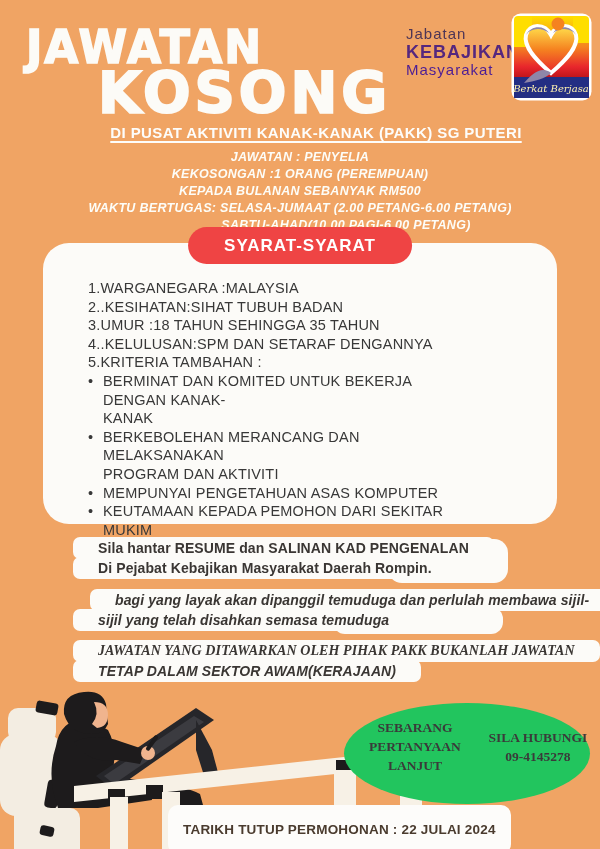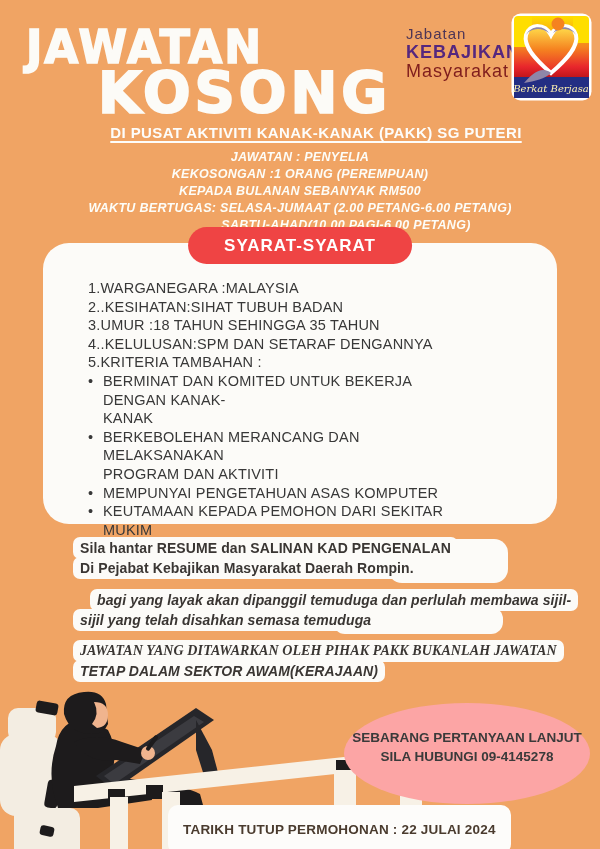--- a/index.html
+++ b/index.html
@@ -22,21 +22,21 @@
     font-size:56px;font-weight:900;color:#FCFBF7;
     letter-spacing:4px;-webkit-text-stroke:2px #FCFBF7;
     transform:scaleY(1.02);transform-origin:left top;
   }
   .org{
     position:absolute;left:406px;top:26px;width:112px;line-height:1.1;
     color:#5A2D84;letter-spacing:1px;
   }
   .org .o1{font-size:15px;color:#4E3556;}
   .org .o2{font-size:18px;font-weight:bold;color:#55277E;}
-  .org .o3{font-size:18px;color:#7f1d1d;}
+  .org .o3{font-size:15px;color:#4c1d95;}
   .logo{position:absolute;left:511px;top:13px;width:81px;height:88px;}
   .subtitle{
     position:absolute;left:16px;top:124px;width:600px;text-align:center;
     font-size:15px;font-weight:bold;color:#FDFDFB;letter-spacing:.4px;
     text-decoration:underline;text-underline-offset:3px;text-decoration-thickness:2px;
   }
   
   .jobinfo{
     position:absolute;left:0;top:149px;width:600px;text-align:center;
     font-size:12.5px;font-style:italic;font-weight:bold;color:#FDFDF8;
@@ -61,31 +61,31 @@
   }
   .req .numline{white-space:pre-line;}
   .bullet-row{display:flex;}
   .bullet-glyph{width:15px;flex:0 0 15px;}
   .bullet-text{white-space:pre-line;}
   
   .hl{
     position:absolute;display:inline-block;z-index:2;
     background:#FCFBF8;border-radius:7px;
     font-size:14px;font-weight:bold;color:#3A3633;
-    line-height:16px;padding:3px 7px;letter-spacing:.1px;white-space:nowrap;
+    line-height:16px;padding:3px 25px;letter-spacing:.1px;white-space:nowrap;
   }
   .hl.it{font-style:italic;}
   .blob{position:absolute;background:#FCFBF8;z-index:1;}
   
   .illu{position:absolute;left:0;top:690px;width:440px;height:159px;z-index:1;}
   .contact-ellipse{
     position:absolute;left:344px;top:703px;width:246px;height:101px;
-    background:#fca5a5;border-radius:50%;z-index:2;
-    display:flex;flex-direction:column;justify-content:center;align-items:center;
-    padding-bottom:14px;box-sizing:border-box;
+    background:#22c55e;border-radius:50%;z-index:2;
+    display:flex;flex-direction:row;justify-content:center;align-items:center;
+    padding-bottom:14px;box-sizing:border-box;font-family:Liberation Serif, serif;
   }
   .contact-ellipse div{
     font-size:13.5px;font-weight:bold;color:#3A3A3A;line-height:19px;text-align:center;
   }
   .deadline-pill{
     position:absolute;left:168px;top:805px;z-index:3;
     background:#FDFCFA;border-radius:10px;
     font-size:13.5px;font-weight:bold;color:#4A3B2E;letter-spacing:.2px;
     height:33px;line-height:33px;padding:8px 15px;white-space:nowrap;
   }

